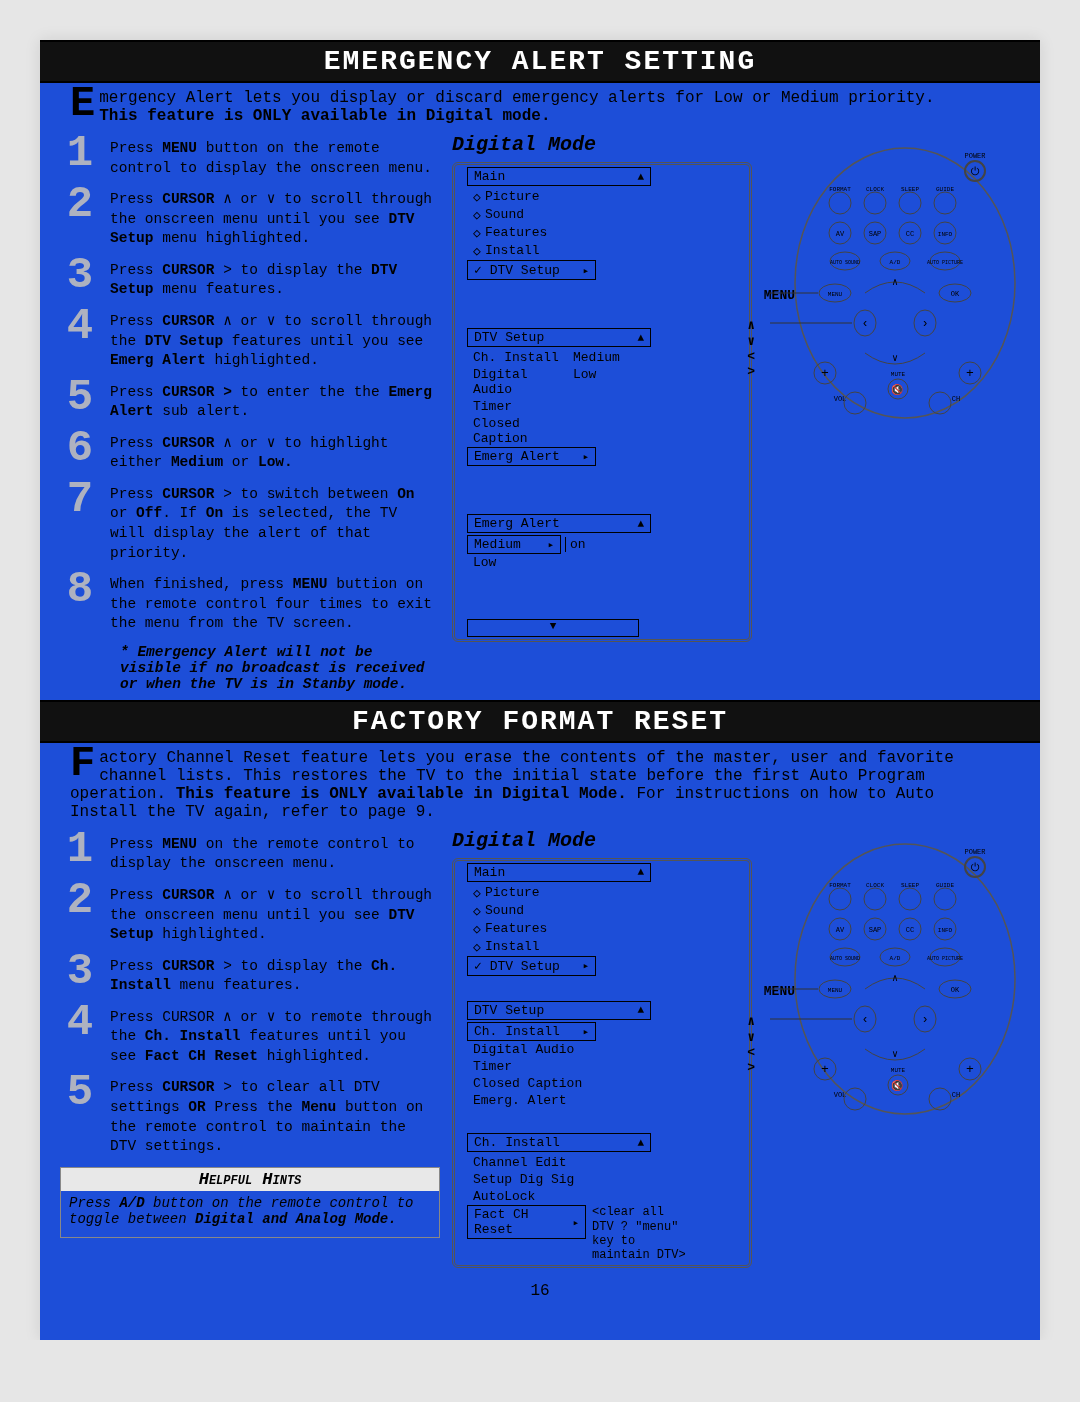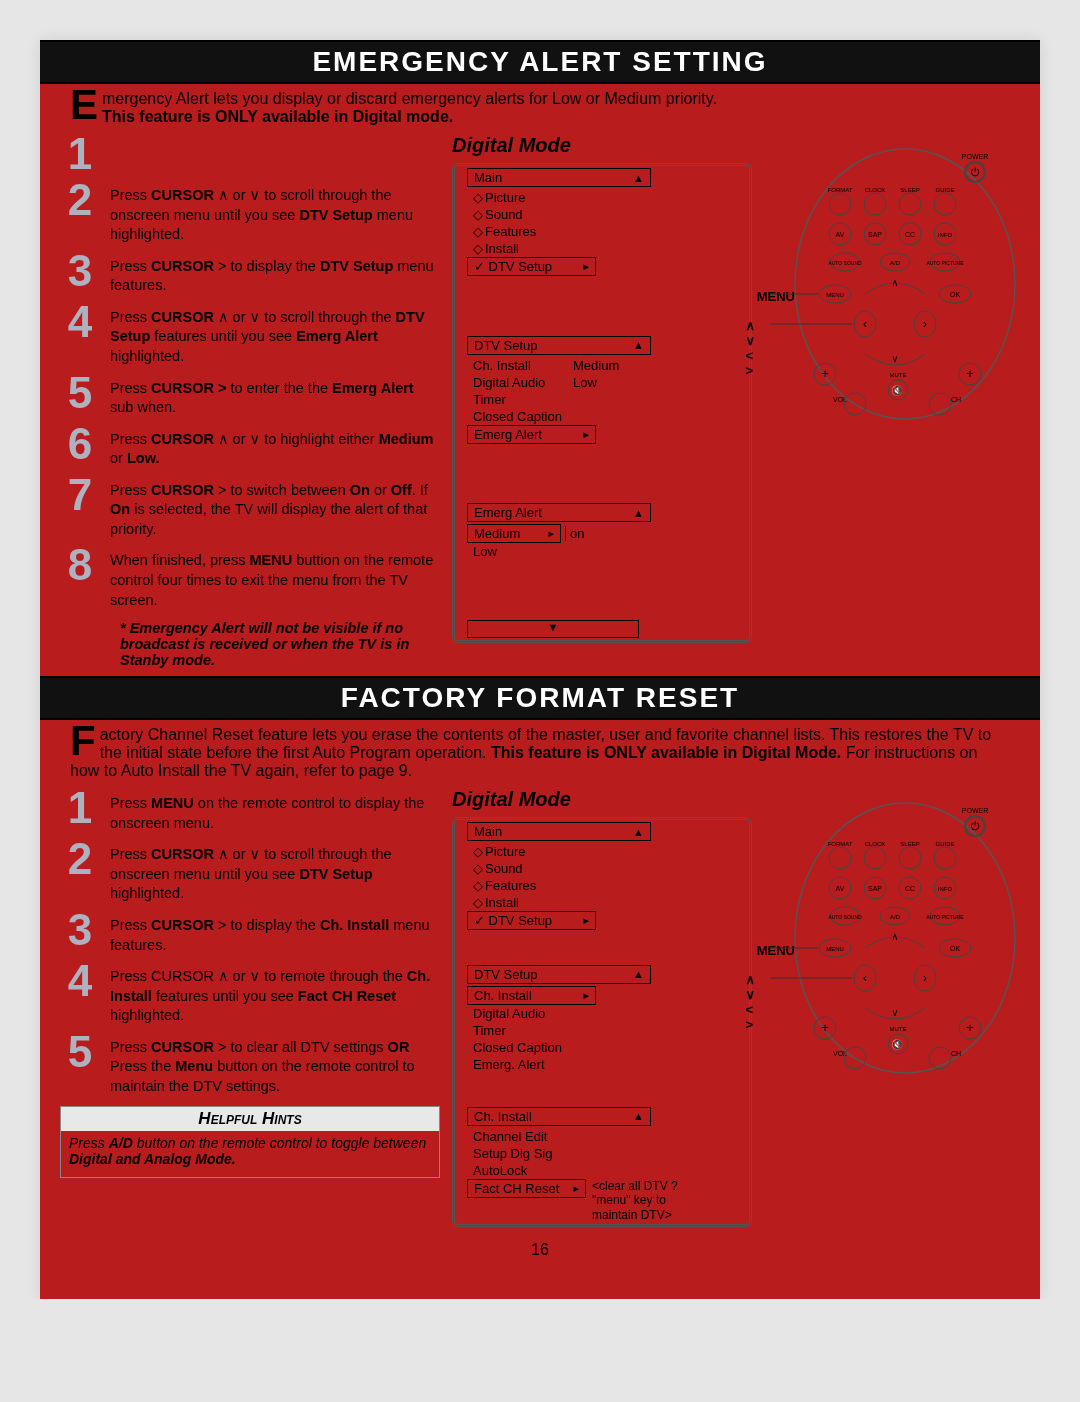--- a/index.html
+++ b/index.html
@@ -5,24 +5,25 @@
   body {
     margin: 0;
     padding: 0;
     background: #e6e6e6;
     font-family: "Helvetica Neue", Arial, sans-serif;
     width: 1080px;
   }
   .page {
     width: 1000px;
     margin: 40px auto 0 auto;
-    background: #b91c1c;
+    background: #1d4ed8;
     box-shadow: 0 0 15px rgba(0,0,0,0.1);
     position: relative;
     padding-bottom: 40px;
+    font-family: Liberation Mono, monospace;
   }
   .black-band {
     background: #111;
     color: #fff;
     font-weight: bold;
     font-size: 28px;
     letter-spacing: 2px;
     text-align: center;
     padding: 4px 0;
     border-top: 2px solid #000;
@@ -189,36 +190,37 @@
     <span>mergency Alert lets you display or discard emergency alerts for Low or Medium priority.</span><br>
     <b><span>This feature is ONLY available in Digital mode.</span></b>
   </div>
   <div style="clear:both"></div>
 
   <div class="cols">
 
     <div class="left">
       <div class="step">
           <div class="num">1</div>
+        <div class="step-text"><span>Press </span><b>MENU</b><span> button on the remote control to display the onscreen menu.</span></div>
         </div>
       <div class="step">
           <div class="num">2</div>
         <div class="step-text"><span>Press </span><b>CURSOR</b><span> ∧ or ∨  to scroll through the onscreen menu until you see </span><b>DTV Setup</b><span> menu highlighted.</span></div>
         </div>
       <div class="step">
           <div class="num">3</div>
         <div class="step-text"><span>Press </span><b>CURSOR</b><span>  &gt; to display the </span><b>DTV Setup</b><span> menu features.</span></div>
         </div>
       <div class="step">
           <div class="num">4</div>
         <div class="step-text"><span>Press </span><b>CURSOR</b><span> ∧ or ∨ to scroll through the </span><b>DTV Setup</b><span> features until you see </span><b>Emerg Alert</b><span> highlighted.</span></div>
         </div>
       <div class="step">
           <div class="num">5</div>
-        <div class="step-text"><span>Press </span><b>CURSOR &gt;</b><span> to enter the the </span><b>Emerg Alert</b><span> sub when.</span></div>
+        <div class="step-text"><span>Press </span><b>CURSOR &gt;</b><span> to enter the the </span><b>Emerg Alert</b><span> sub alert.</span></div>
         </div>
       <div class="step">
           <div class="num">6</div>
         <div class="step-text"><span>Press </span><b>CURSOR</b><span> ∧ or ∨  to highlight either </span><b>Medium</b><span> or </span><b>Low.</b></div>
         </div>
       <div class="step">
           <div class="num">7</div>
         <div class="step-text"><span>Press </span><b>CURSOR</b><span>  &gt;  to switch between </span><b>On</b><span> or </span><b>Off</b><span>. If </span><b>On</b><span> is selected, the TV will display the alert of that priority.</span></div>
         </div>
       <div class="step">

